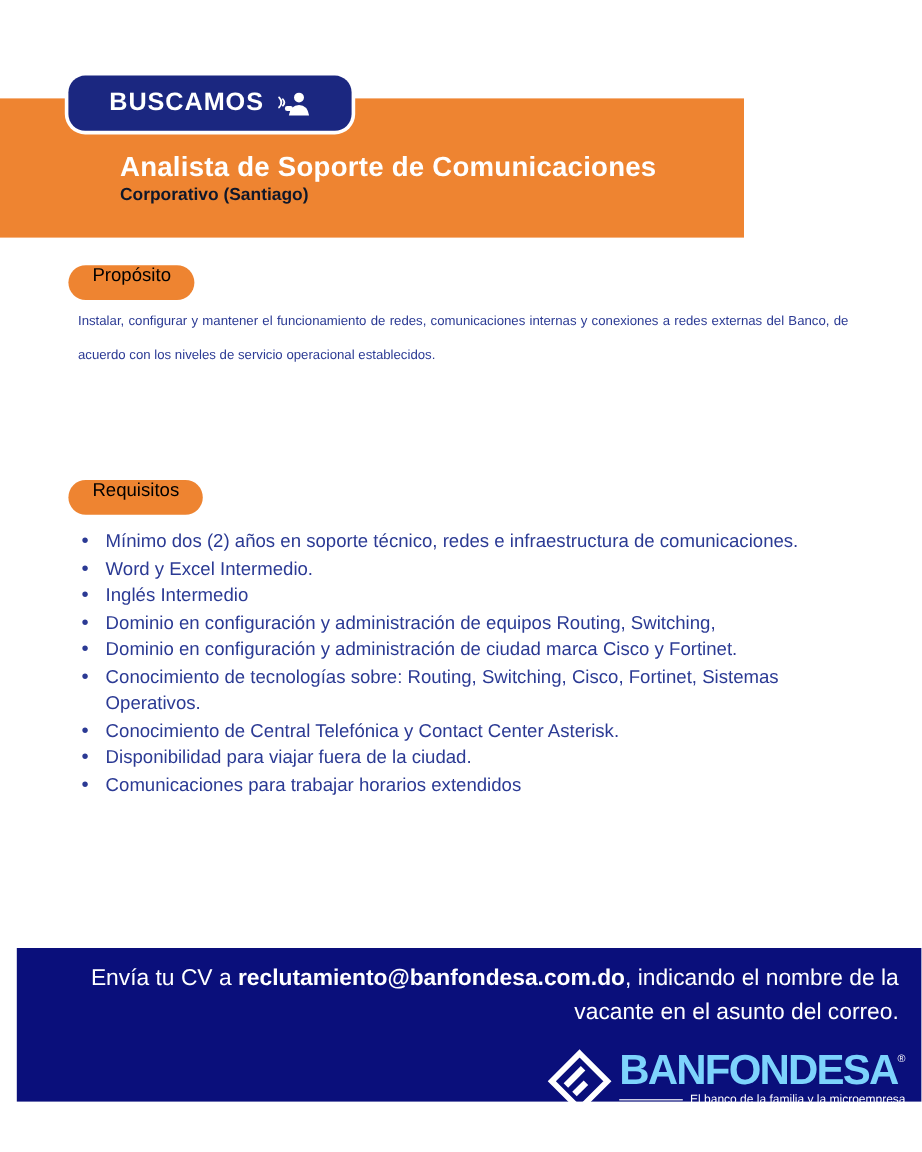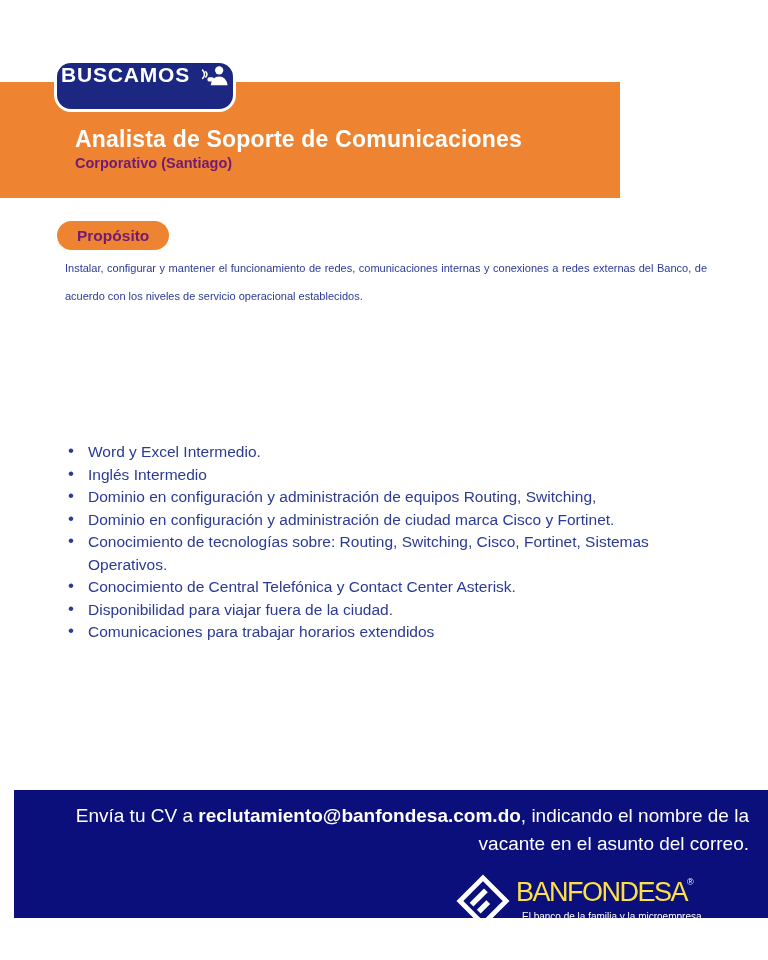--- a/index.html
+++ b/index.html
@@ -6,40 +6,40 @@
   html,body { background:#ffffff; }
   body { font-family:"Liberation Sans", sans-serif; }
   .page {
     position:relative; width:768px; height:960px; background:#ffffff;
     overflow:hidden; margin:0 auto;
   }
 
   
   .banner {
     position:absolute; left:0; top:82px; width:620px; height:116px;
-    background:var(--orange); padding:44px 0 0 75px;
+    background:var(--orange); padding:44px 0 0 100px;
   }
   .banner-title { color:#fff; font-size:23px; font-weight:bold; line-height:26px; letter-spacing:0.2px; }
-  .banner-subtitle { color:#701a75; font-size:14.5px; font-weight:bold; line-height:18px; margin-top:2px; }
+  .banner-subtitle { color:#0f172a; font-size:14.5px; font-weight:bold; line-height:18px; margin-top:2px; }
 
   .badge {
-    position:absolute; left:57px; top:63px; width:176px; height:46px;
+    position:absolute; left:57px; top:63px; width:236px; height:46px;
     background:var(--navyBadge); border-radius:14px;
-    display:flex; justify-content:center; gap:9px;
+    display:flex; align-items:center; justify-content:center; gap:9px;
     box-shadow:0 0 0 3px #fff;
   }
   .badge-label { color:#fff; font-size:21px; font-weight:bold; letter-spacing:0.8px; }
   .badge-icon svg { display:block; }
 
   
   .pill {
     position:absolute; left:57px; height:29px; padding:0 20px;
     background:var(--orange); border-radius:15px;
-    display:inline-flex; align-items:center;
-    color:#701a75; font-size:15.5px; font-weight:bold;
+    display:inline-flex; 
+    color:#000000; font-size:15.5px; font-weight:normal;
   }
   .pill-proposito { top:221px; }
   .pill-requisitos { top:400px; }
 
   
   .proposito-text {
     position:absolute; left:65px; top:254px; width:642px;
     color:var(--textNavy); font-size:11px; line-height:28px;
     text-align:justify;
   }
@@ -68,21 +68,21 @@
   .footer-email { font-weight:bold; }
 
   .logo {
     position:absolute; right:26px; top:84px; width:300px;
     display:flex; align-items:flex-start; gap:6px;
   }
   .logo-mark { flex:0 0 auto; }
   .logo-right { display:flex; flex-direction:column; }
   .logo-name-row { display:flex; align-items:flex-start; }
   .logo-name {
-    color:#fde047; font-size:27px; font-weight:normal; letter-spacing:-1.5px;
+    color:#7dd3fc; font-size:35px; font-weight:bold; letter-spacing:-1.5px;
     line-height:36px; white-space:nowrap;
   }
   .logo-reg { color:#fff; font-size:9px; line-height:10px; margin-top:3px; }
   .logo-tagline-row { display:flex; align-items:center; margin-top:1px; }
   .logo-rule { flex:1 1 auto; height:1.5px; background:#fff; margin-right:6px; }
   .logo-tagline { color:#fff; font-size:10px; white-space:nowrap; }
 </style>
 </head>
 <body>
 
@@ -104,21 +104,25 @@
         <path d="M3.8 6.8 q4.2 4.5 0 9" stroke="#fff" stroke-width="1.6" stroke-linecap="round" fill="none"></path>
       </svg>
     </span>
   </div>
 
   <div class="pill pill-proposito">
     <span>Propósito</span>
   </div>
   <p class="proposito-text">Instalar, configurar y mantener el funcionamiento de redes, comunicaciones internas y conexiones a redes externas del Banco, de acuerdo con los niveles de servicio operacional establecidos.</p>
 
+  <div class="pill pill-requisitos">
+    <span>Requisitos</span>
+  </div>
   <ul class="req-list">
+    <li>Mínimo dos (2) años en soporte técnico, redes e infraestructura de comunicaciones.</li>
     <li>Word y Excel Intermedio.</li>
     <li>Inglés Intermedio</li>
     <li>Dominio en configuración y administración de equipos Routing, Switching,</li>
     <li>Dominio en configuración y administración de ciudad marca Cisco y Fortinet.</li>
     <li>Conocimiento de tecnologías sobre: Routing, Switching, Cisco, Fortinet, Sistemas Operativos.</li>
     <li>Conocimiento de Central Telefónica y Contact Center Asterisk.</li>
     <li>Disponibilidad para viajar fuera de la ciudad.</li>
     <li>Comunicaciones para trabajar horarios extendidos</li>
   </ul>
 

